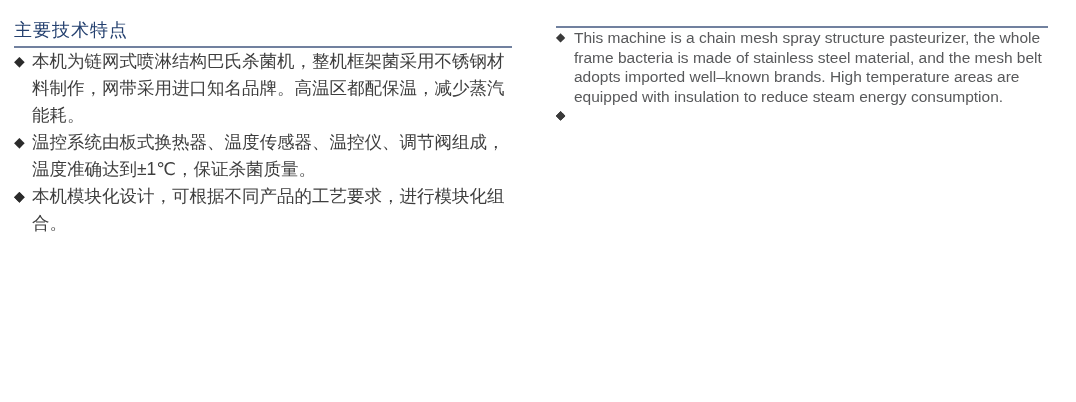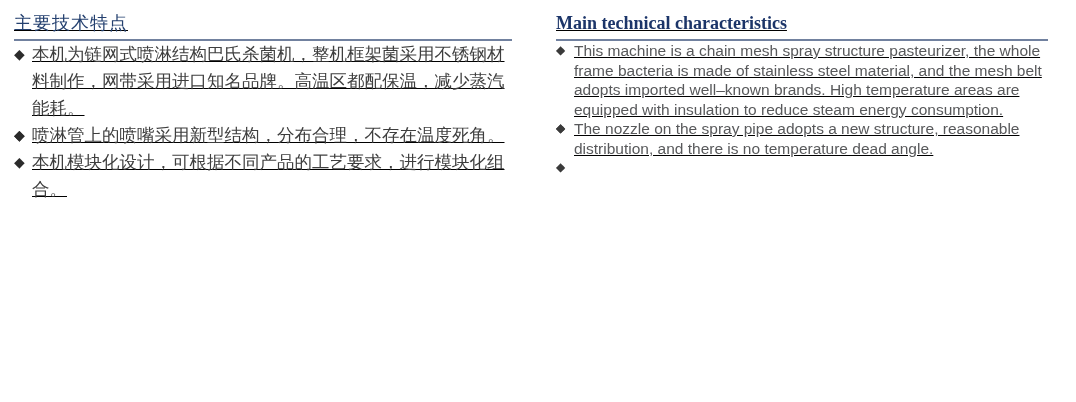--- a/index.html
+++ b/index.html
@@ -12,22 +12,21 @@
     overflow: hidden;
   }
   .page {
     position: relative;
     width: 1076px;
     height: 402px;
     background: #ffffff;
   }
   .col {
     position: absolute;
-    top: 13px;
-    text-decoration: underline;
+    top: 20px;
   }
   .col-left  { left: 14px;  width: 498px; }
   .col-right { left: 556px; width: 492px; }
 
   .section-title {
     margin: 0;
     color: #24406f;
     font-size: 18px;
     line-height: 20px;
   }
@@ -94,46 +93,44 @@
   <section class="col col-left">
     <h2 class="section-title title-zh">主要技术特点</h2>
     <div class="title-rule"></div>
     <ul class="bullets bullets-zh">
       <li>
         <span class="diamond">◆</span>
         <span>本机为链网式喷淋结构巴氏杀菌机，整机框架菌采用不锈钢材料制作，网带采用进口知名品牌。高温区都配保温，减少蒸汽能耗。</span>
       </li>
       <li>
         <span class="diamond">◆</span>
+        <span>温控系统由板式换热器、温度传感器、温控仪、调节阀组成，温度准确达到±1℃，保证杀菌质量。</span>
       </li>
       <li>
         <span class="diamond">◆</span>
-        <span>喷淋管上的喷嘴采用新型结构，分布合理，不存在温度死角。</span>
       </li>
       <li>
         <span class="diamond">◆</span>
         <span>本机模块化设计，可根据不同产品的工艺要求，进行模块化组合。</span>
       </li>
     </ul>
   </section>
 
   <section class="col col-right">
-    <h2 class="section-title title-en">Main technical characteristics</h2>
     <div class="title-rule"></div>
     <ul class="bullets bullets-en">
       <li>
         <span class="diamond">◆</span>
         <span>This machine is a chain mesh spray structure pasteurizer, the whole frame bacteria is made of stainless steel material, and the mesh belt adopts imported well–known brands. High temperature areas are equipped with insulation to reduce steam energy consumption.</span>
       </li>
       <li>
         <span class="diamond">◆</span>
       </li>
       <li>
         <span class="diamond">◆</span>
-        <span>The nozzle on the spray pipe adopts a new structure, reasonable distribution, and there is no temperature dead angle.</span>
       </li>
       <li>
         <span class="diamond">◆</span>
       </li>
     </ul>
   </section>
 
 </div>
 
 </body></html>

